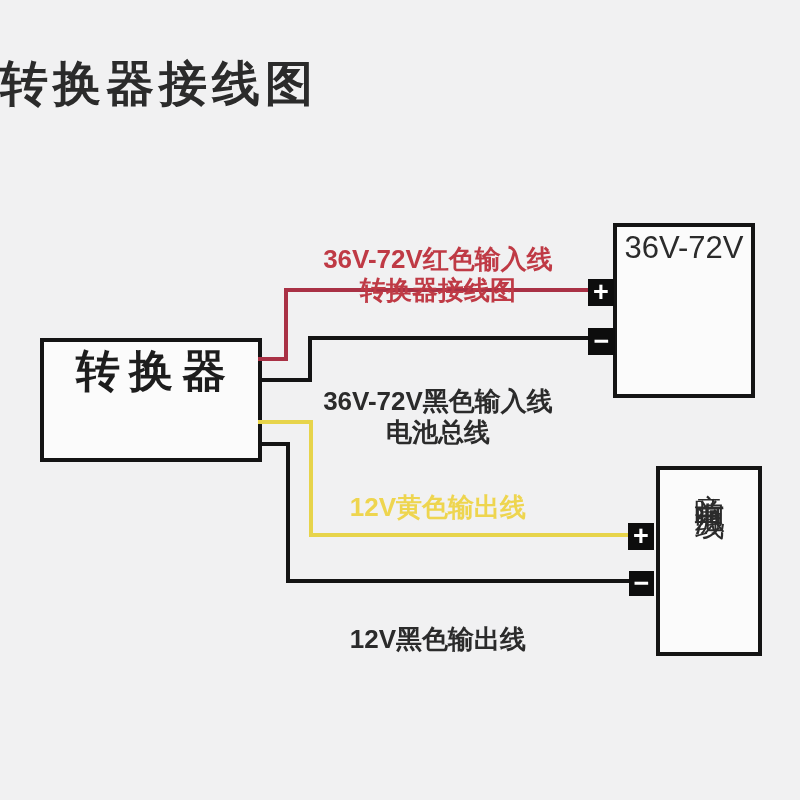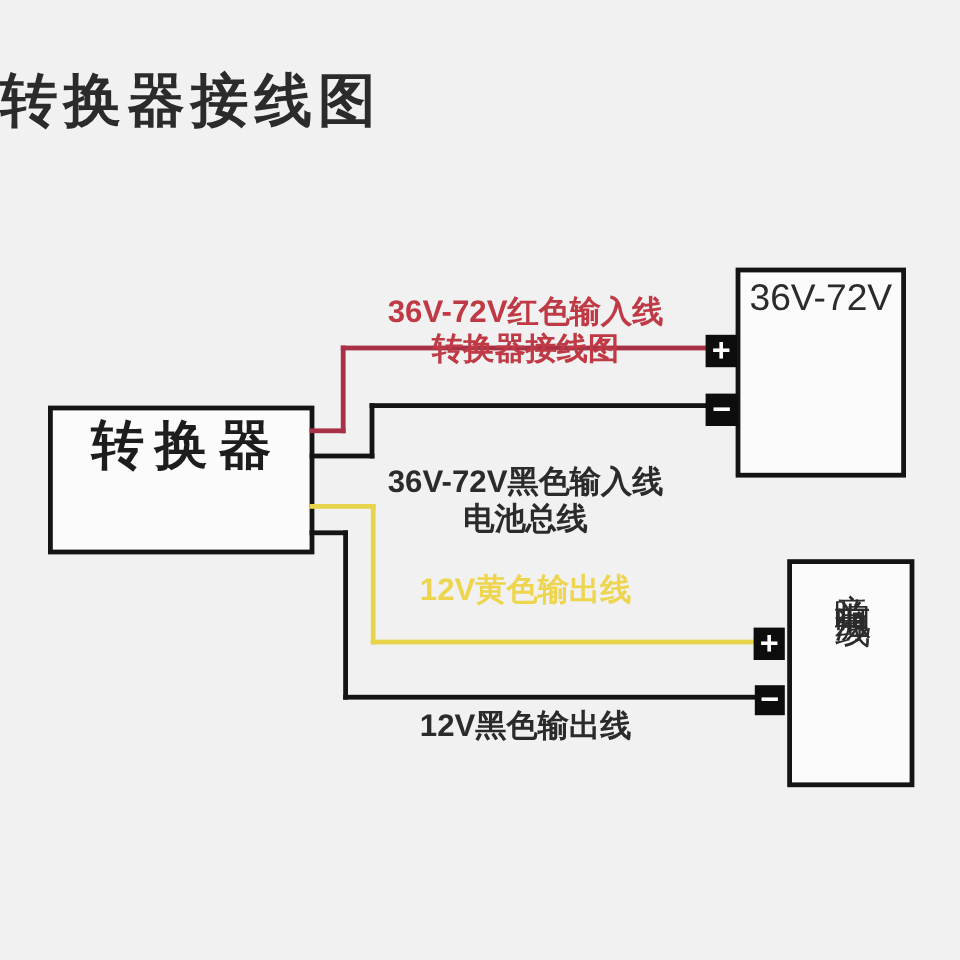--- a/index.html
+++ b/index.html
@@ -108,21 +108,21 @@
   <div class="wire-label red" style="top:244px;">
     <div>36V-72V红色输入线</div>
     <div>转换器接线图</div>
   </div>
 
   <div class="wire-label dark" style="top:346px;margin-top:40px;">
     <div>36V-72V黑色输入线</div>
     <div>电池总线</div>
   </div>
 
-  <div class="wire-label yellow" style="top:476px;">
+  <div class="wire-label yellow" style="top:492px;">
     <div>12V黄色输出线</div>
   </div>
 
-  <div class="wire-label dark" style="top:589px;">
+  <div class="wire-label dark" style="top:624px;">
     <div>12V黑色输出线</div>
   </div>
 
 </div>
 
 </body></html>

